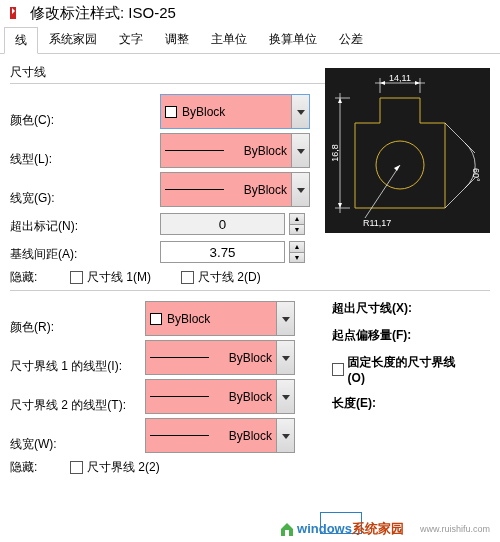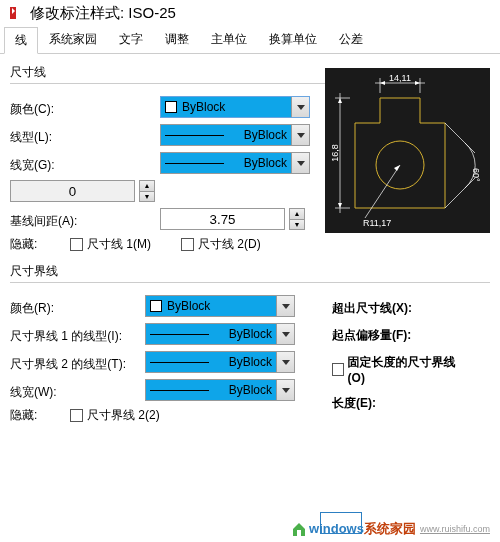--- a/index.html
+++ b/index.html
@@ -9,42 +9,42 @@
 .app-icon svg { width: 16px; height: 16px; }
 .title { font-size: 15px; }
 .tabs { display: flex; border-bottom: 1px solid #ccc; padding: 0 4px; }
 .tab { padding: 4px 10px; border: 1px solid transparent; cursor: pointer; white-space: nowrap; font-size: 12px; }
 .tab.active { border: 1px solid #ccc; border-bottom: 1px solid #fff; background: #fff; position: relative; top: 1px; }
 .content { padding: 6px 10px; }
 .group-label { font-size: 12px; margin: 4px 0 2px 0; }
 .section { position: relative; border-top: 1px solid #ccc; margin-top: 2px; padding-top: 6px; }
 .row { display: flex; align-items: flex-end; margin: 4px 0; min-height: 24px; }
 .label-col { width: 150px; font-size: 12px; }
-.ctrl { width: 150px; height: 22px; border: 1px solid #999; background: #0ea5e9; display: flex; align-items: center; padding: 0 4px; position: relative; cursor: pointer; }
+.ctrl { width: 150px; height: 35px; border: 1px solid #999; background: #fca5a5; display: flex; align-items: center; padding: 0 4px; position: relative; cursor: pointer; }
 .ctrl .dd-arrow { position: absolute; right: 0; top: 0; height: 100%; width: 18px; background: linear-gradient(#f0f0f0,#d8d8d8); border-left: 1px solid #999; display: flex; align-items: center; justify-content: center; }
 .ctrl .dd-arrow svg { width: 8px; height: 8px; }
 .color-swatch { width: 12px; height: 12px; border: 1px solid #000; background: #fff; margin-right: 5px; }
 .line-sample { flex: 1; height: 0; border-top: 1.5px solid #000; margin-right: 20px; }
 .num-input { width: 125px; height: 22px; border: 1px solid #999; padding: 0 4px; text-align: center; }
 .spinner { display: flex; flex-direction: column; width: 16px; height: 22px; margin-left: 4px; border: 1px solid #999; }
 .spinner .sbtn { flex: 1; background: linear-gradient(#f0f0f0,#d8d8d8); display: flex; align-items: center; justify-content: center; cursor: pointer; font-size: 7px; border-bottom: 1px solid #999; }
 .spinner .sbtn:last-child { border-bottom: none; }
 .hide-row { display: flex; align-items: center; margin: 6px 0 4px 0; }
 .hide-label { width: 60px; }
 .chk { display: inline-flex; align-items: center; margin-right: 30px; cursor: pointer; }
 .chk .box { width: 13px; height: 13px; border: 1px solid #555; margin-right: 4px; background: #fff; }
 .preview { position: absolute; top: 68px; right: 10px; width: 165px; height: 165px; background: #1a1a1a; }
 .right-col { position: absolute; right: 13px; top: 290px; width: 155px; font-weight: bold; }
 .right-col .row2 { margin: 10px 0; }
 .footer-logo { position: absolute; bottom: 4px; right: 10px; display: flex; align-items: center; }
 .footer-logo .house { width: 16px; height: 16px; margin-right: 2px; }
 .footer-logo .txt { font-size: 13px; font-weight: bold; }
 .footer-logo .blue { color: #2c7fc2; }
 .footer-logo .green { color: #c2410c; }
-.footer-logo .cn { font-size: 9px; color: #999; margin-left: 4px; text-decoration: underline; }
+.footer-logo .cn { font-size: 9px; color: #999; margin-left: 16px; }
 .ok-btn { position: absolute; bottom: 8px; left: 320px; width: 42px; height: 22px; border: 1px solid #2c7fc2; background: #fff; }
 .label-col-2 { width: 135px; }
 </style>
 </head>
 <body>
 
 <div class="titlebar">
   <span class="app-icon">
     <svg viewBox="0 0 16 16">
         <path d="M2 2 L8 2 L8 14 L2 14 Z" fill="#cc2222"></path>
@@ -97,20 +97,21 @@
         <span class="line-sample"></span>
         <span style="margin-right:18px;">ByBlock</span>
         <span class="dd-arrow">
             <svg viewBox="0 0 8 8">
               <path d="M0 2 L8 2 L4 7 Z" fill="#333"></path>
             </svg>
           </span>
       </div>
     </div>
     <div class="row">
+      <div class="label-col">超出标记(N):</div>
       <input class="num-input" readonly="" style="background: rgb(240, 240, 240);" value="0">
       <div class="spinner">
         <div class="sbtn">▲</div>
         <div class="sbtn">▼</div>
       </div>
     </div>
     <div class="row">
       <div class="label-col">基线间距(A):</div>
       <input class="num-input" value="3.75" style="">
       <div class="spinner">
@@ -124,21 +125,20 @@
           <span class="box"></span>
           <span>尺寸线 1(M)</span>
         </label>
       <label class="chk">
           <span class="box"></span>
           <span>尺寸线 2(D)</span>
         </label>
     </div>
   </div>
 
-  <div class="group-label" style="margin-top:10px;">尺寸界线</div>
   <div class="section">
     <div class="row">
       <div class="label-col label-col-2">颜色(R):</div>
       <div class="ctrl">
         <span class="color-swatch"></span>
         <span>ByBlock</span>
         <span class="dd-arrow">
             <svg viewBox="0 0 8 8">
               <path d="M0 2 L8 2 L4 7 Z" fill="#333"></path>
             </svg>

